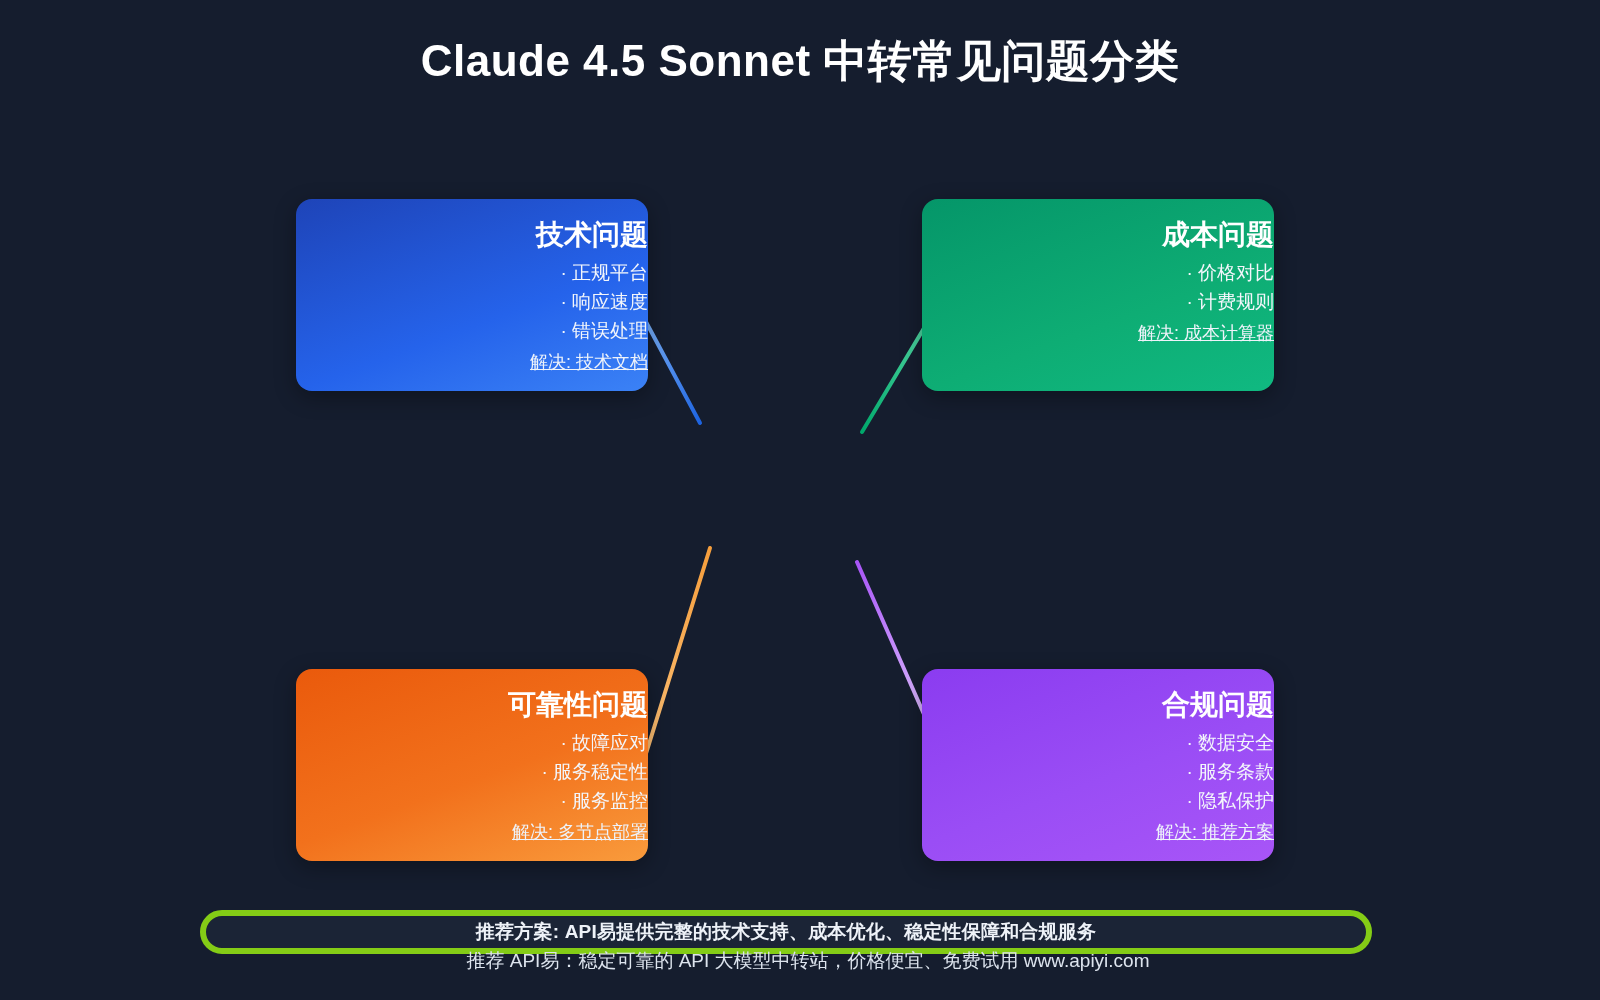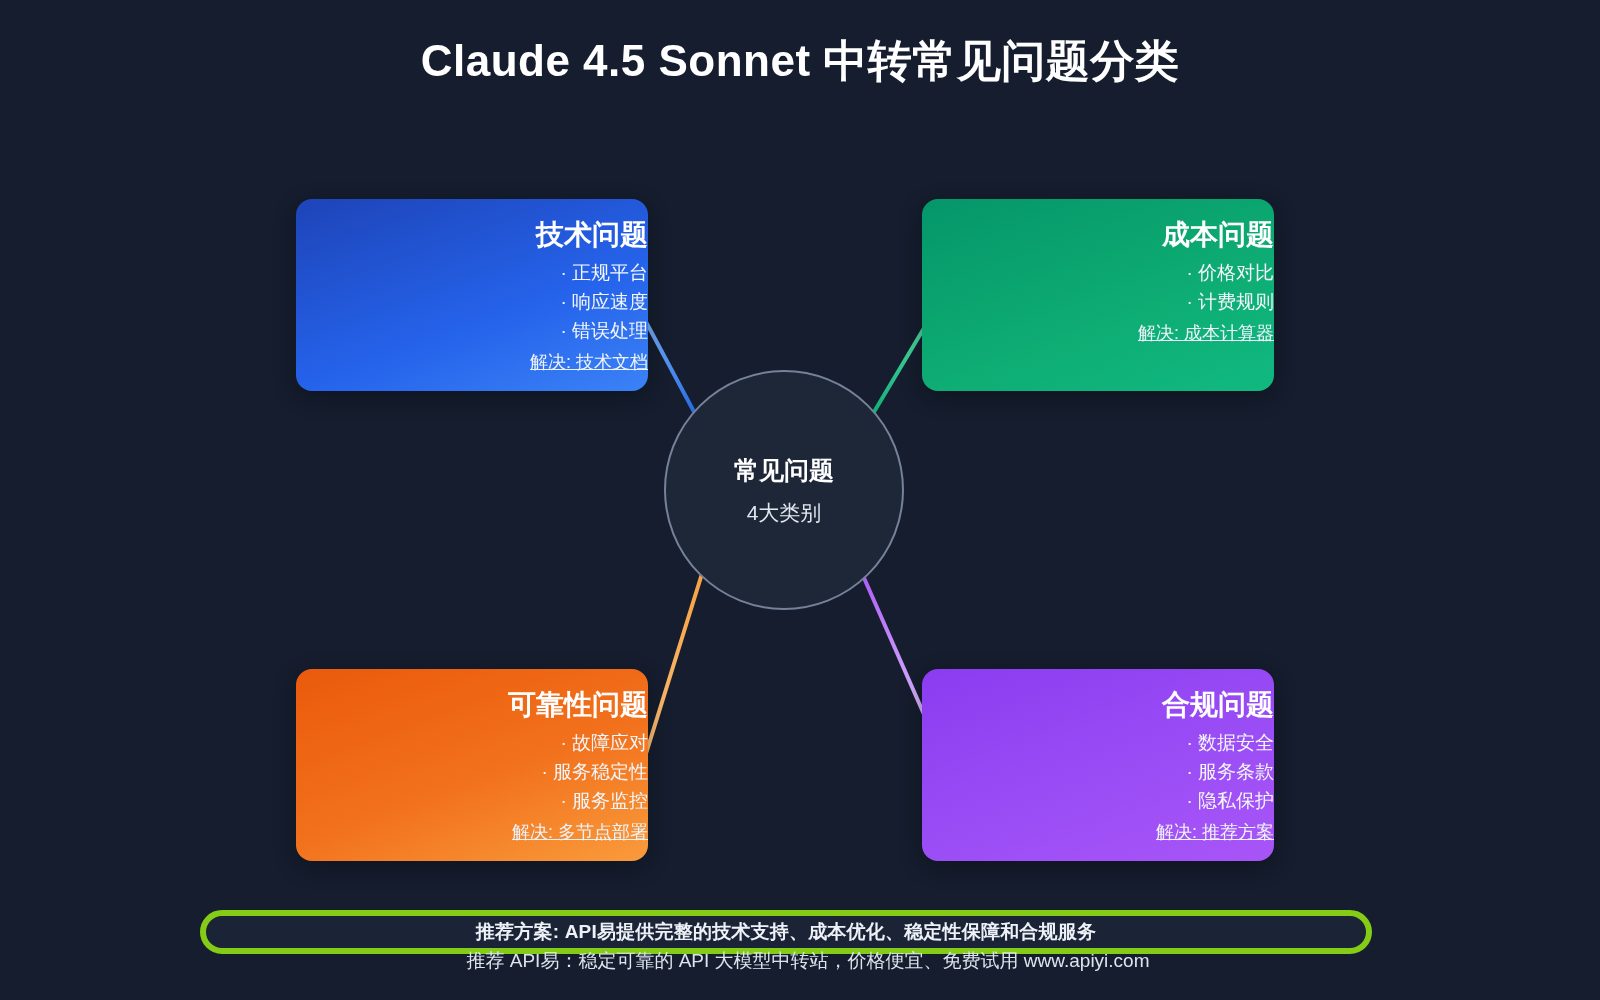--- a/index.html
+++ b/index.html
@@ -138,23 +138,19 @@
   </div>
 
   <div class="card" id="card-compliance">
     <div class="card-title">合规问题</div>
     <div class="card-item">· 数据安全</div>
     <div class="card-item">· 服务条款</div>
     <div class="card-item">· 隐私保护</div>
     <div class="card-solution">解决: 推荐方案</div>
   </div>
 
-  <div id="center-circle">
-    <div class="hub-title">常见问题</div>
-    <div class="hub-sub">4大类别</div>
-  </div>
 
   <div id="footer-box">
     <div class="footer-text">推荐方案: API易提供完整的技术支持、成本优化、稳定性保障和合规服务</div>
   </div>
   <div id="footer-note">推荐 API易：稳定可靠的 API 大模型中转站，价格便宜、免费试用 www.apiyi.com</div>
 
 </div>
 
 </body></html>

